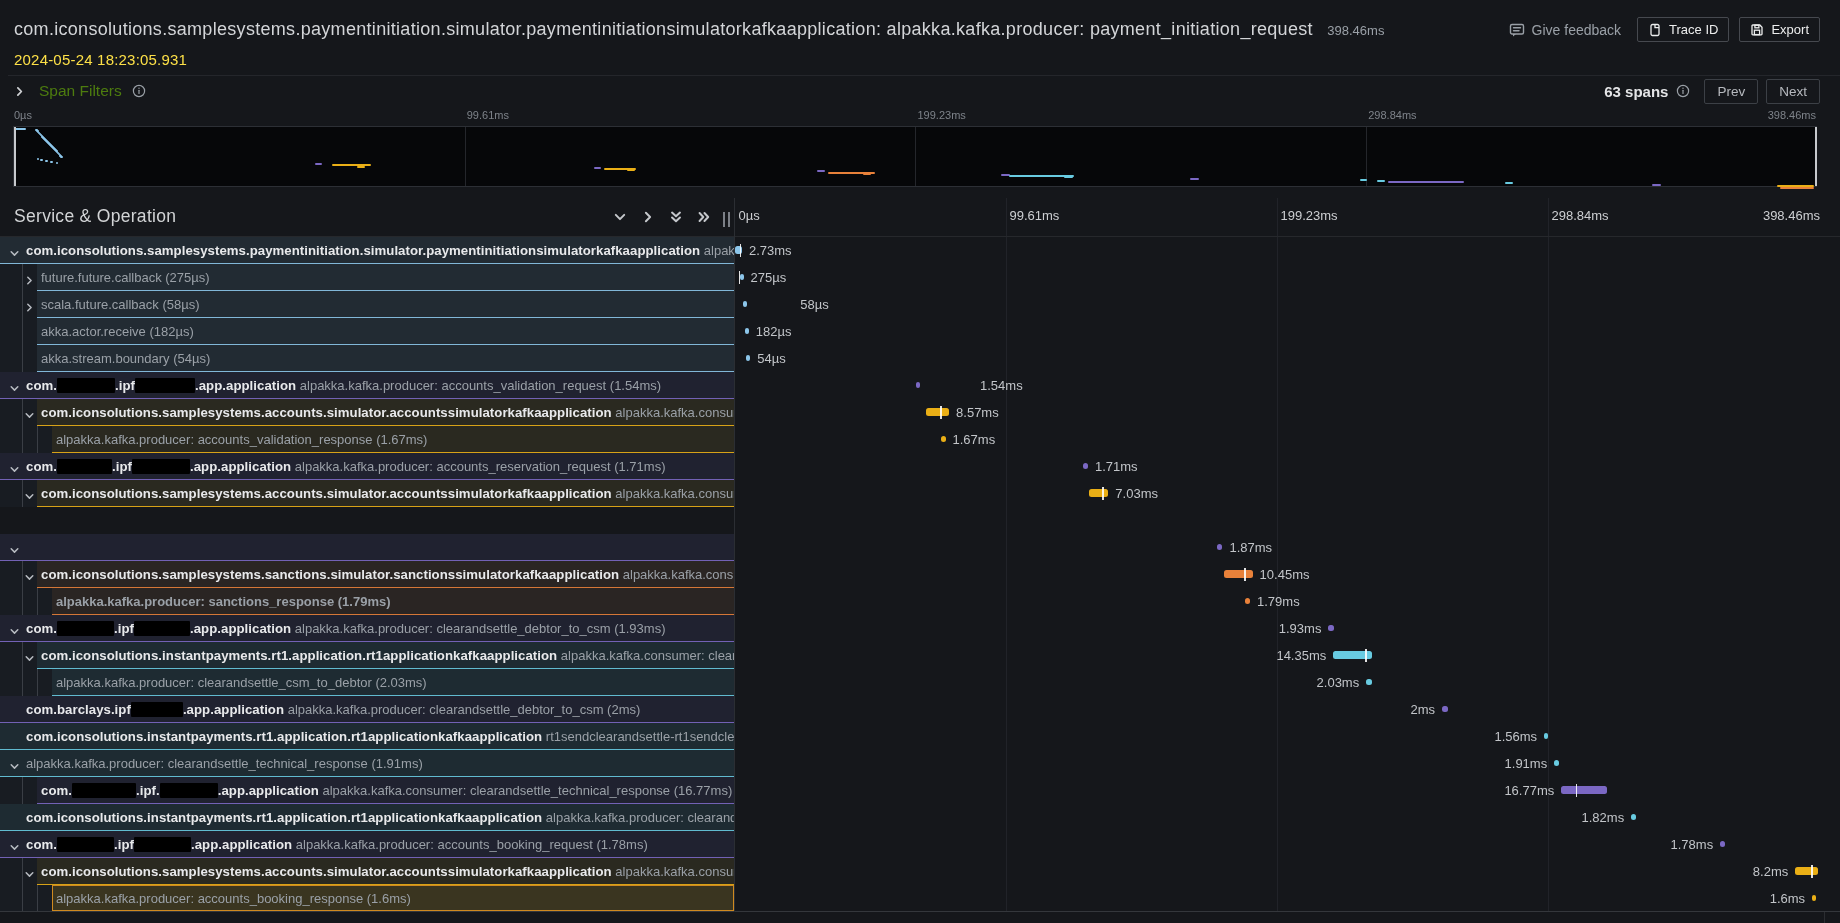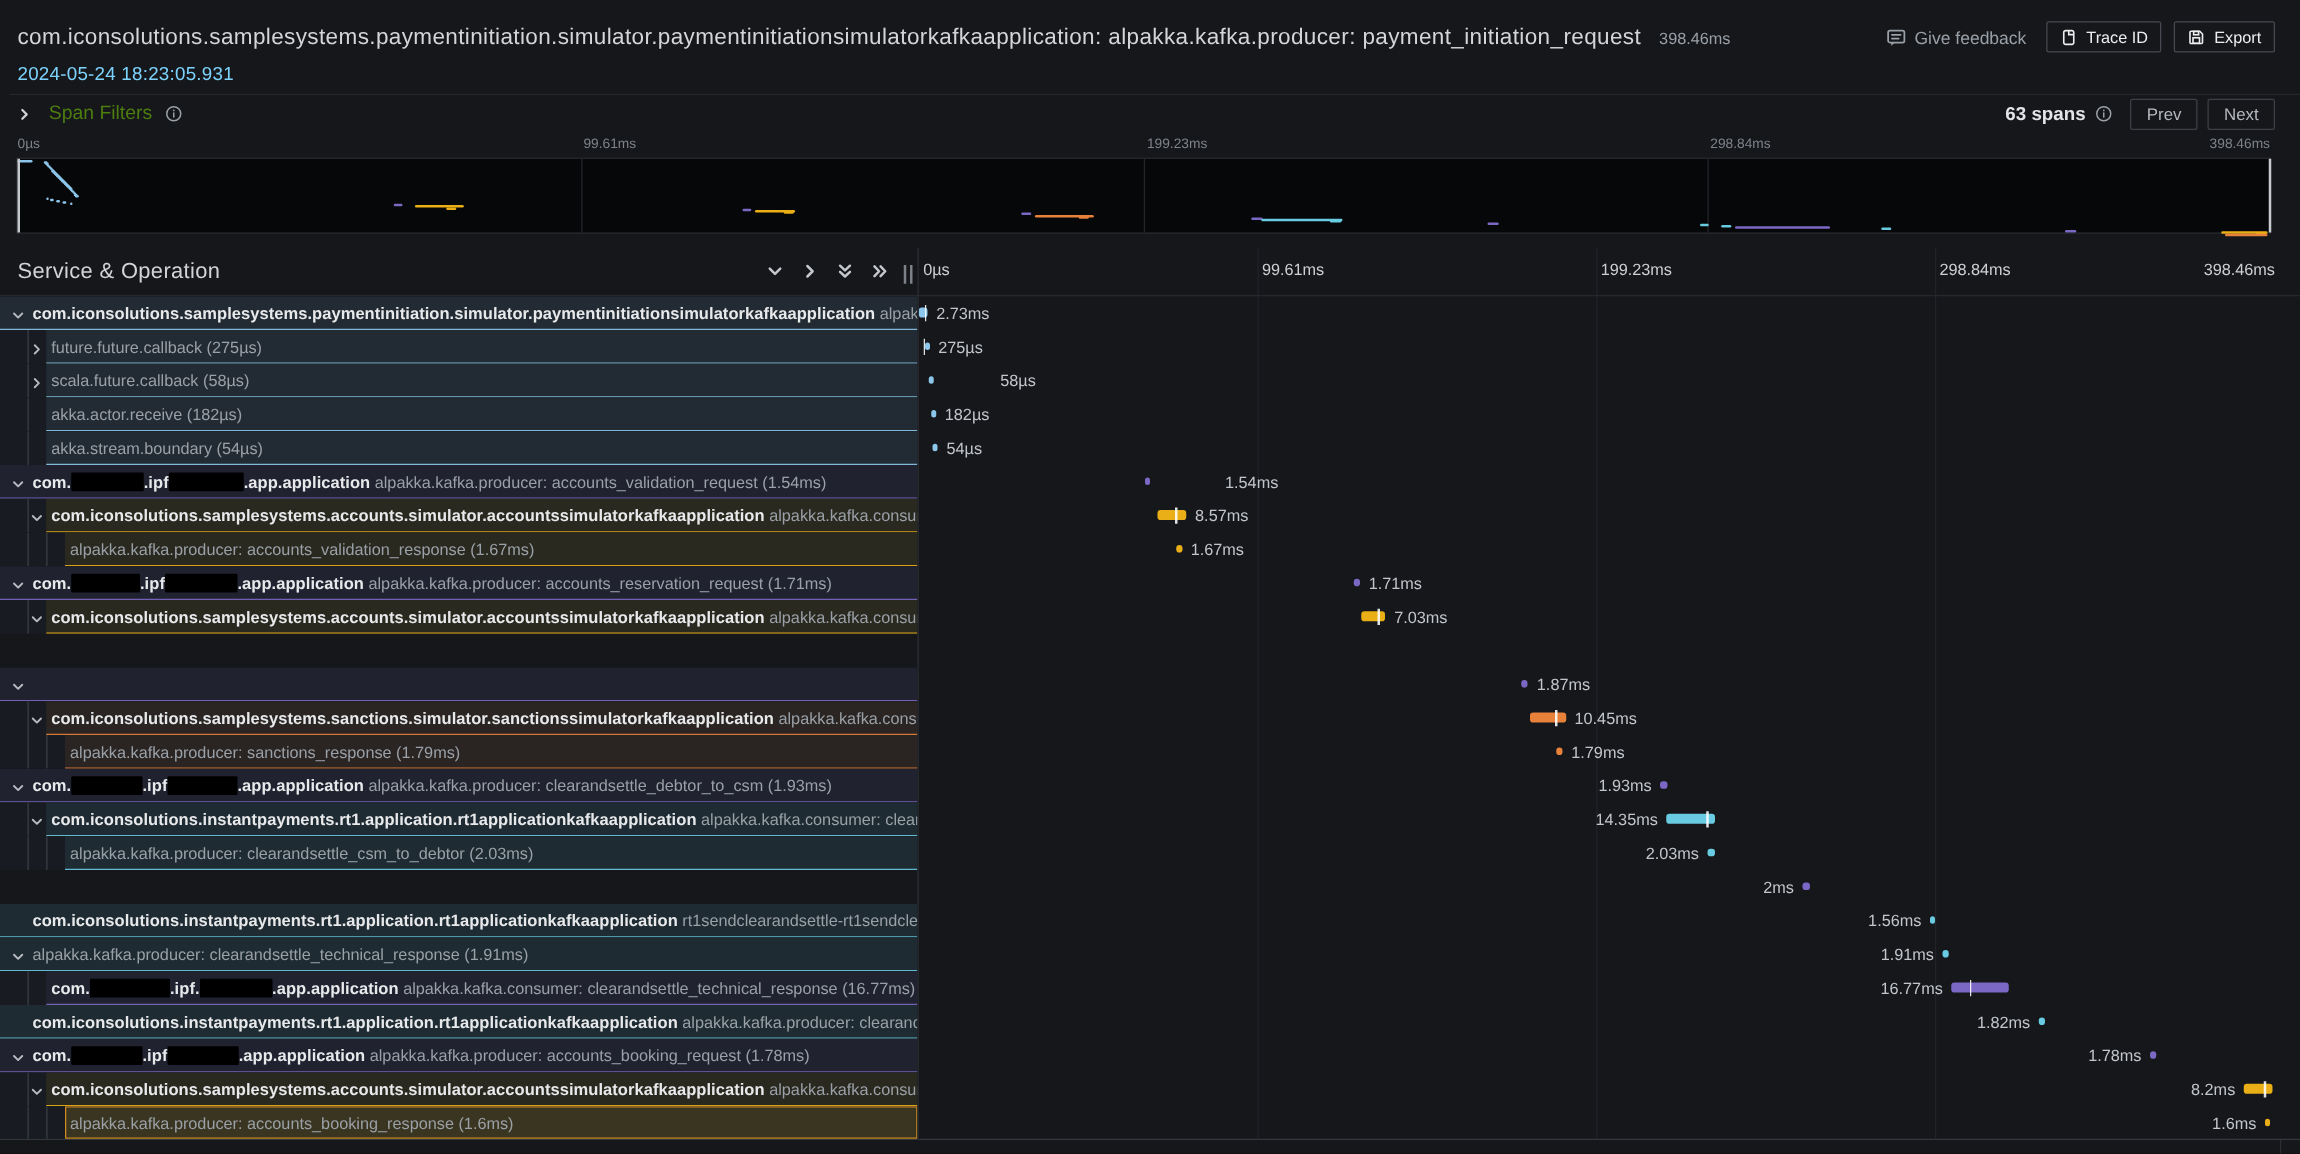--- a/index.html
+++ b/index.html
@@ -15,21 +15,21 @@
   .title-row { position:absolute; left:14px; top:19px; right:14px; height:26px; white-space:nowrap; }
   .trace-title { display:inline; font-size:18px; font-weight:400; color:#d3d5d8; letter-spacing:0.3px; }
   .trace-duration { display:inline; font-size:13px; color:#9aa0a7; margin-left:10px; }
   .header-actions { position:absolute; right:20px; top:17px; display:flex; align-items:center; gap:10px; }
   .feedback { display:flex; align-items:center; gap:7px; color:#9aa0a7; font-size:14px; cursor:pointer; margin-right:6px; }
   .hbtn {
     display:flex; align-items:center; gap:7px; height:25px; padding:0 10px;
     border:1px solid #46494f; border-radius:2px; background:transparent;
     color:#eceded; font-size:13px; font-weight:500; cursor:pointer;
   }
-  .timestamp { position:absolute; left:14px; top:51px; font-size:15px; color:#7dd3fc; letter-spacing:0.2px; }
+  .timestamp { position:absolute; left:14px; top:51px; font-size:15px; color:#fde047; letter-spacing:0.2px; }
   .hdr-divider { position:absolute; left:8px; right:0; top:75px; height:1px; background:#24262b; }
 
   
   .toolbar { position:absolute; left:0; right:0; top:76px; height:30px; }
   .sf-left { position:absolute; left:14px; top:0; height:30px; display:flex; align-items:center; gap:10px; }
   .sf-label { font-size:15.5px; color:#4d7c0f; margin-left:4px; }
   .sf-right { position:absolute; right:20px; top:0; height:30px; display:flex; align-items:center; gap:8px; }
   .span-count { font-size:15px; font-weight:700; color:#e4e5e7; }
   .nav-btn {
     height:25px; padding:0 12px; border:1px solid #3c4046; border-radius:2px;
@@ -395,21 +395,21 @@
         </div>
         <div class="bar" style="left: 1224.19px; width: 28.429px; height: 8px; top: 9.5px; background: rgb(232, 129, 58);"></div>
         <div class="marker" style="left: 1244.38px; top: 7px;"></div>
         <div class="bar-label" style="left: 1259.61px;">10.45ms</div>
       </div>
       <div class="row" style="top: 351px;">
         <div class="name-cell">
           <div class="tint" style="left: 52px; background: rgba(232, 129, 58, 0.09); border-bottom: 1px solid rgba(232, 129, 58, 0.9);"></div>
           <div class="guide" style="left: 22px;"></div>
           <div class="guide" style="left: 37px;"></div>
-          <div class="nm-text" style="left: 56px;"><span class="op">alpakka.kafka.producer: sanctions_response (1.79ms)</span></div>
+          <div class="nm-text" style="left: 56px; font-weight: bold;"><span class="op">alpakka.kafka.producer: sanctions_response (1.79ms)</span></div>
         </div>
         <div class="bar" style="left: 1245.13px; width: 4.86965px; height: 5.5px; top: 10.75px; background: rgb(232, 129, 58);"></div>
         <div class="bar-label" style="left: 1257px;">1.79ms</div>
       </div>
       <div class="row" style="top: 378px;">
         <div class="name-cell">
           <div class="tint" style="left: 0px; background: rgba(123, 104, 196, 0.09); border-bottom: 1px solid rgba(123, 104, 196, 0.9);"></div>
           <span class="chev" style="left: 9px;"><svg width="11" height="11" viewBox="0 0 11 11">
               <path d="M2.2 3.8 L5.5 7.1 L8.8 3.8" fill="none" stroke="#b7bbc1" stroke-width="1.5" stroke-linecap="round" stroke-linejoin="round"></path>
             </svg></span>
@@ -435,20 +435,24 @@
         <div class="name-cell">
           <div class="tint" style="left: 52px; background: rgba(104, 203, 225, 0.09); border-bottom: 1px solid rgba(104, 203, 225, 0.9);"></div>
           <div class="guide" style="left: 22px;"></div>
           <div class="guide" style="left: 37px;"></div>
           <div class="nm-text" style="left: 56px;"><span class="op">alpakka.kafka.producer: clearandsettle_csm_to_debtor (2.03ms)</span></div>
         </div>
         <div class="bar" style="left: 1366.19px; width: 5.52256px; height: 5.5px; top: 10.75px; background: rgb(104, 203, 225);"></div>
         <div class="bar-label" style="right: 480.806px;">2.03ms</div>
       </div>
       <div class="row" style="top: 459px;">
+        <div class="name-cell">
+          <div class="tint" style="left: 0px; background: rgba(123, 104, 196, 0.09); border-bottom: 1px solid rgba(123, 104, 196, 0.9);"></div>
+          <div class="nm-text" style="left: 26px;"><span class="svc">com.barclays.ipf<span class="redact" style="width: 52px;"></span>.app.application</span> <span class="op"> alpakka.kafka.producer: clearandsettle_debtor_to_csm (2ms)</span></div>
+        </div>
         <div class="bar" style="left: 1442.1px; width: 5.44095px; height: 5.5px; top: 10.75px; background: rgb(123, 104, 196);"></div>
         <div class="bar-label" style="right: 404.905px;">2ms</div>
       </div>
       <div class="row" style="top: 486px;">
         <div class="name-cell">
           <div class="tint" style="left: 0px; background: rgba(104, 203, 225, 0.09); border-bottom: 1px solid rgba(104, 203, 225, 0.9);"></div>
           <div class="nm-text" style="left: 26px;"><span class="svc">com.iconsolutions.instantpayments.rt1.application.rt1applicationkafkaapplication</span> <span class="op"> rt1sendclearandsettle-rt1sendclearandsettle (1.56ms)</span></div>
         </div>
         <div class="bar" style="left: 1544.11px; width: 4.24394px; height: 5.5px; top: 10.75px; background: rgb(104, 203, 225);"></div>
         <div class="bar-label" style="right: 302.887px;">1.56ms</div>

